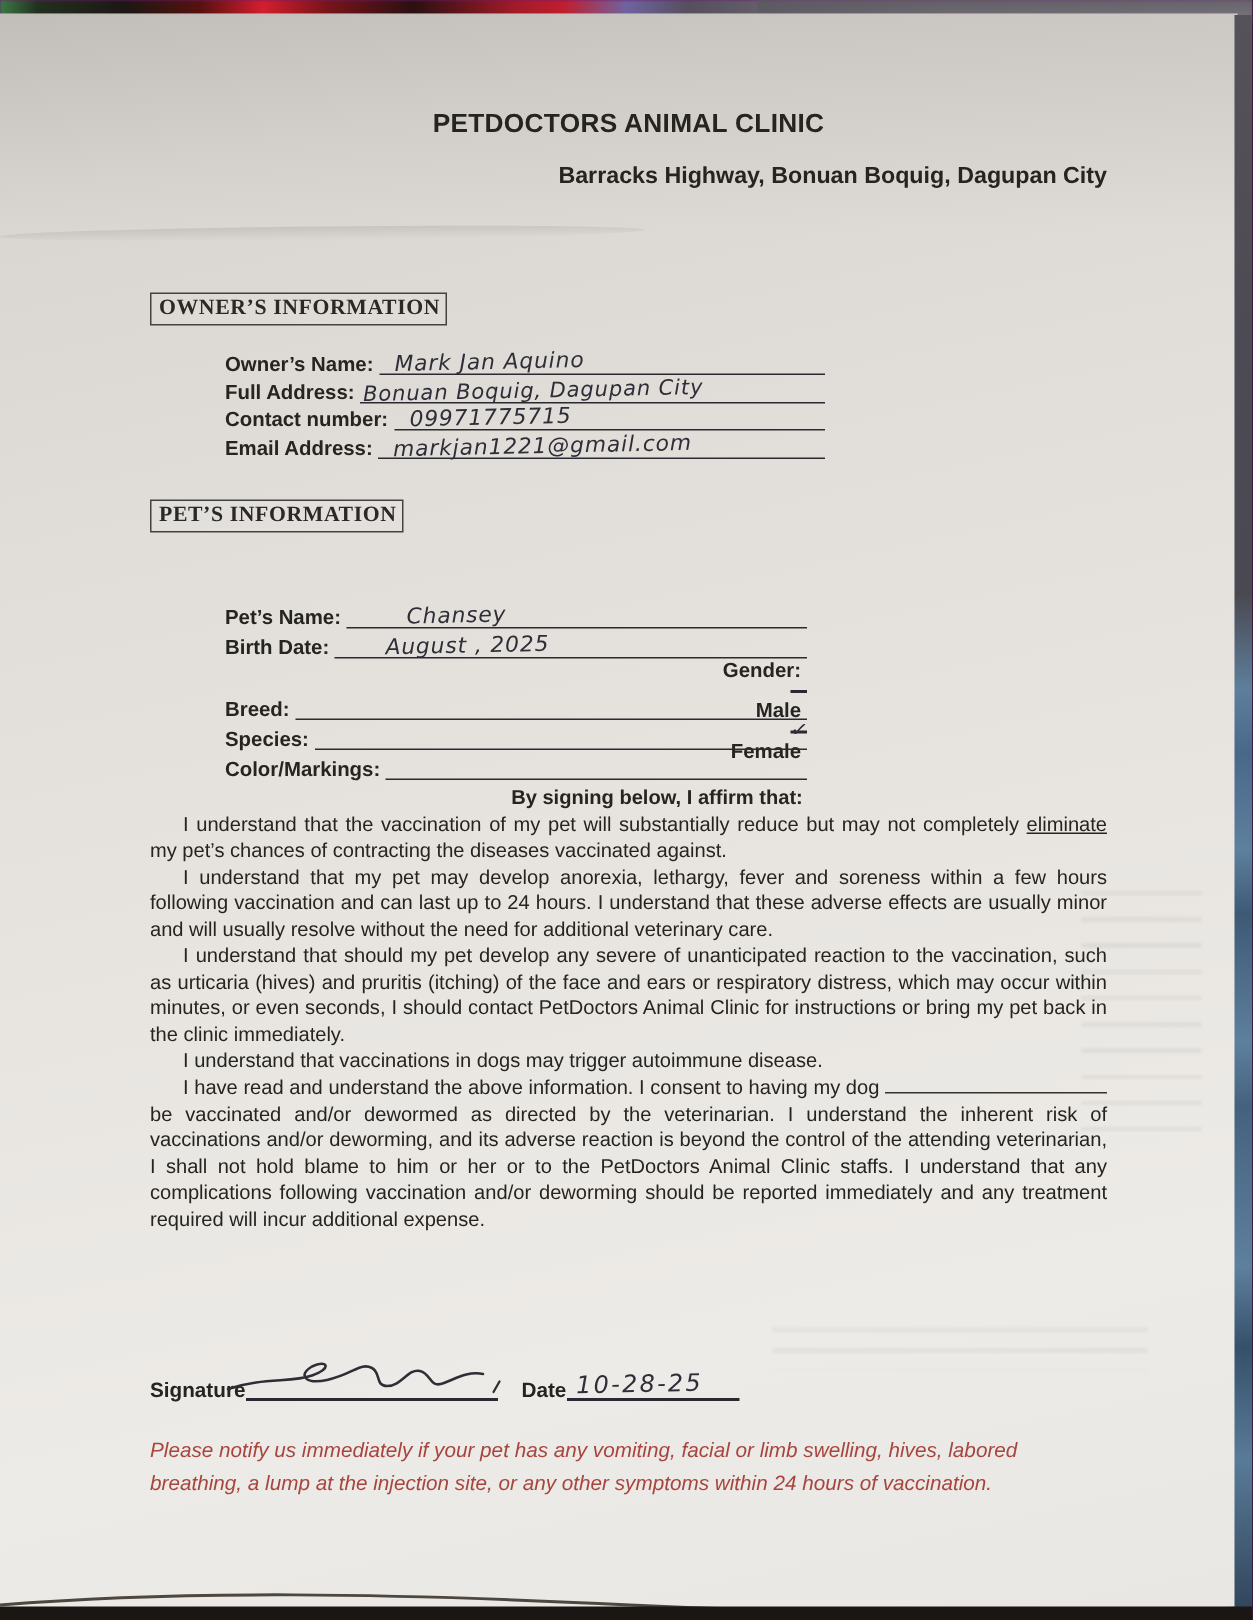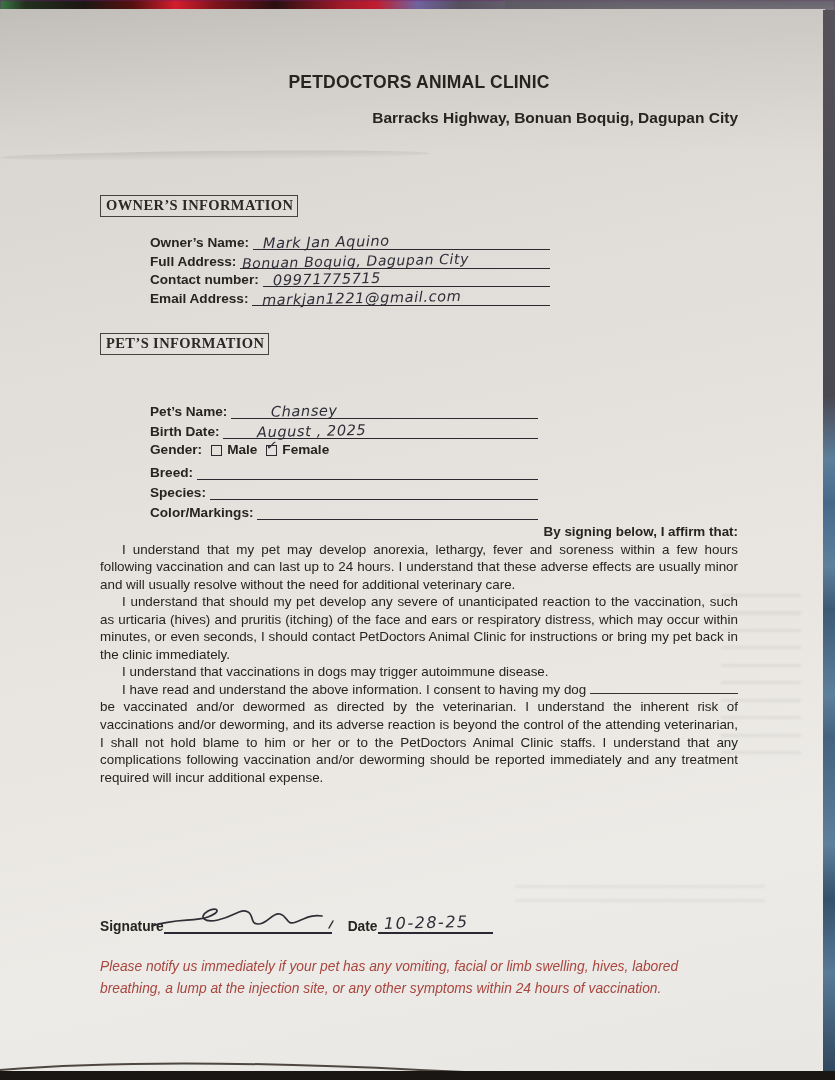--- a/index.html
+++ b/index.html
@@ -62,28 +62,28 @@
   .w-name{width:352px;}.w-addr{width:400px;}.w-contact{width:344px;}.w-email{width:342px;}
   .w-pname{width:340px;}.w-bdate{width:338px;}.w-breed{width:334px;}
   .w-species{width:330px;}.w-color{width:334px;}
 
   .hand{position:absolute;bottom:-1px;left:10px;white-space:nowrap;
     font-family:"DejaVu Sans",cursive,sans-serif;font-style:italic;
     font-size:14.5px;color:#2f2e38;letter-spacing:.6px;transform:rotate(-1.2deg);}
   .hand-addr{font-size:14px;left:2px;}
   .hand-date{font-size:16px;letter-spacing:1.5px;}
 
-  .gender-row{display:flex;align-items:center;height:20.2px;gap:5px;}
+  .gender-row{display:flex;align-items:flex-end;height:20.2px;gap:5px;flex-direction:column;}
   .cb{width:9px;height:9px;border:1.6px solid #2a2830;display:inline-block;position:relative;top:1px;}
   .cb .check{position:absolute;left:-1px;top:-9px;font-size:14px;color:#2f2e38;
     font-family:"DejaVu Sans",sans-serif;transform:rotate(8deg);}
 
   .affirm{position:absolute;top:514px;width:638px;font-size:13.4px;
     line-height:17.55px;text-align:justify;color:#26241f;}
-  .affirm .ah{font-weight:bold;text-align:right;padding-left:38px;}
+  .affirm .ah{font-weight:bold;text-align:center;padding-left:38px;}
   .affirm p{margin:0;text-indent:22px;}
   .affirm .u{text-decoration:underline;}
   .inline-blank{display:inline-block;width:148px;border-bottom:1.4px solid #35332e;height:11px;}
 
   .sig-row{position:absolute;top:901px;left:0;display:flex;align-items:flex-end;}
   .sig-label,.date-label{font-weight:bold;font-size:13.8px;}
   .sig-line{width:168px;border-bottom:2px solid #2a2830;position:relative;height:20px;}
   .date-label{margin-left:16px;}
   .date-line{width:115px;border-bottom:2px solid #2a2830;position:relative;height:22px;}
   .sig-svg{position:absolute;left:-18px;bottom:-6px;}
@@ -173,20 +173,21 @@
           <span class="fline w-species"></span>
         </div>
         <div class="frow">
           <span class="flabel">Color/Markings:</span>
           <span class="fline w-color"></span>
         </div>
       </div>
 
       <div class="affirm">
         <div class="ah">By signing below, I affirm that:</div>
+        <p><span>I understand that the vaccination of my pet will substantially reduce but may not completely </span><span class="u">eliminate</span><span> my pet’s chances of contracting the diseases vaccinated against.</span></p>
         <p>I understand that my pet may develop anorexia, lethargy, fever and soreness within a few hours following vaccination and can last up to 24 hours. I understand that these adverse effects are usually minor and will usually resolve without the need for additional veterinary care.</p>
         <p>I understand that should my pet develop any severe of unanticipated reaction to the vaccination, such as urticaria (hives) and pruritis (itching) of the face and ears or respiratory distress, which may occur within minutes, or even seconds, I should contact PetDoctors Animal Clinic for instructions or bring my pet back in the clinic immediately.</p>
         <p>I understand that vaccinations in dogs may trigger autoimmune disease.</p>
         <p><span>I have read and understand the above information. I consent to having my dog </span><span class="inline-blank"></span><span> be vaccinated and/or dewormed as directed by the veterinarian. I understand the inherent risk of vaccinations and/or deworming, and its adverse reaction is beyond the control of the attending veterinarian, I shall not hold blame to him or her or to the PetDoctors Animal Clinic staffs. I understand that any complications following vaccination and/or deworming should be reported immediately and any treatment required will incur additional expense.</span></p>
       </div>
 
       <div class="sig-row">
         <span class="sig-label">Signature</span>
         <span class="sig-line">
           <svg class="sig-svg" width="200" height="36" viewBox="0 0 200 36">

